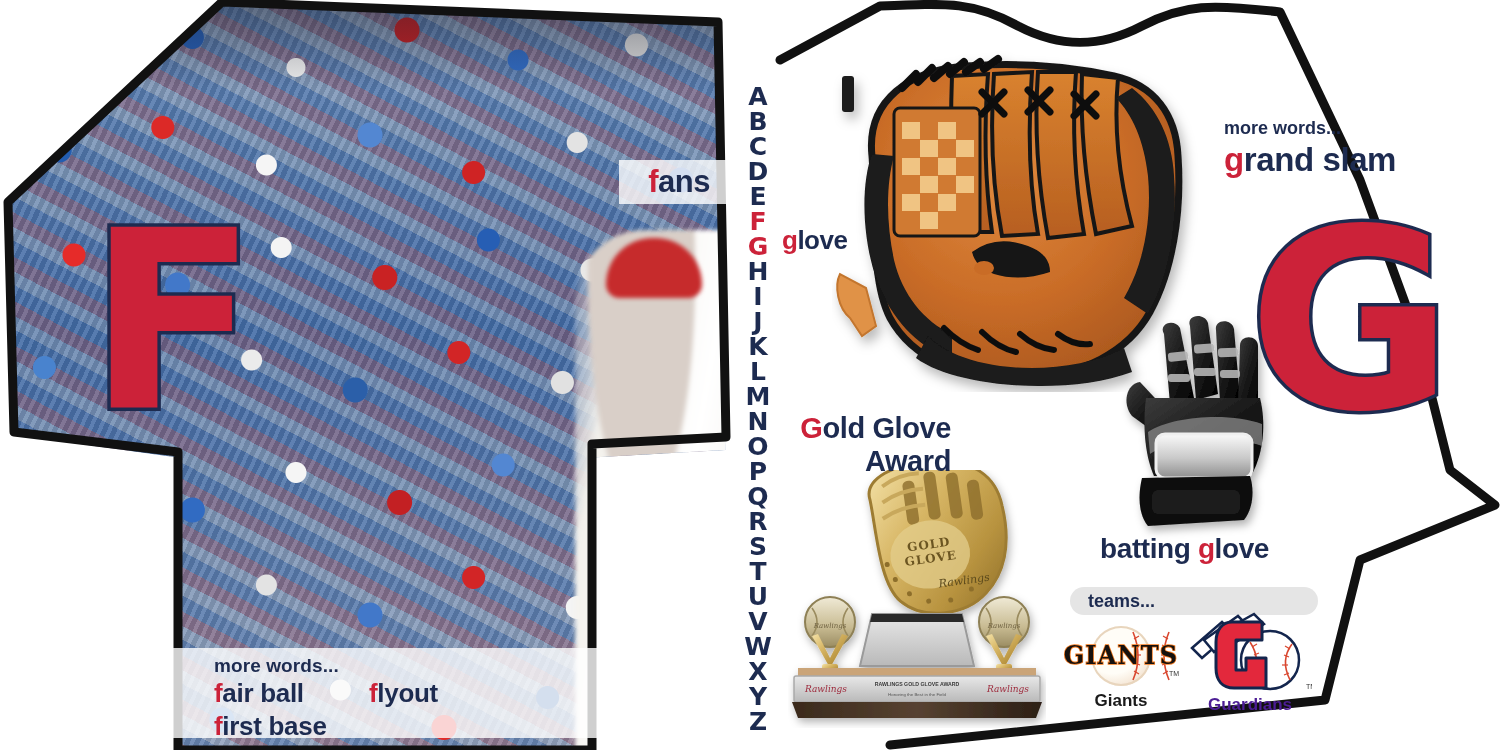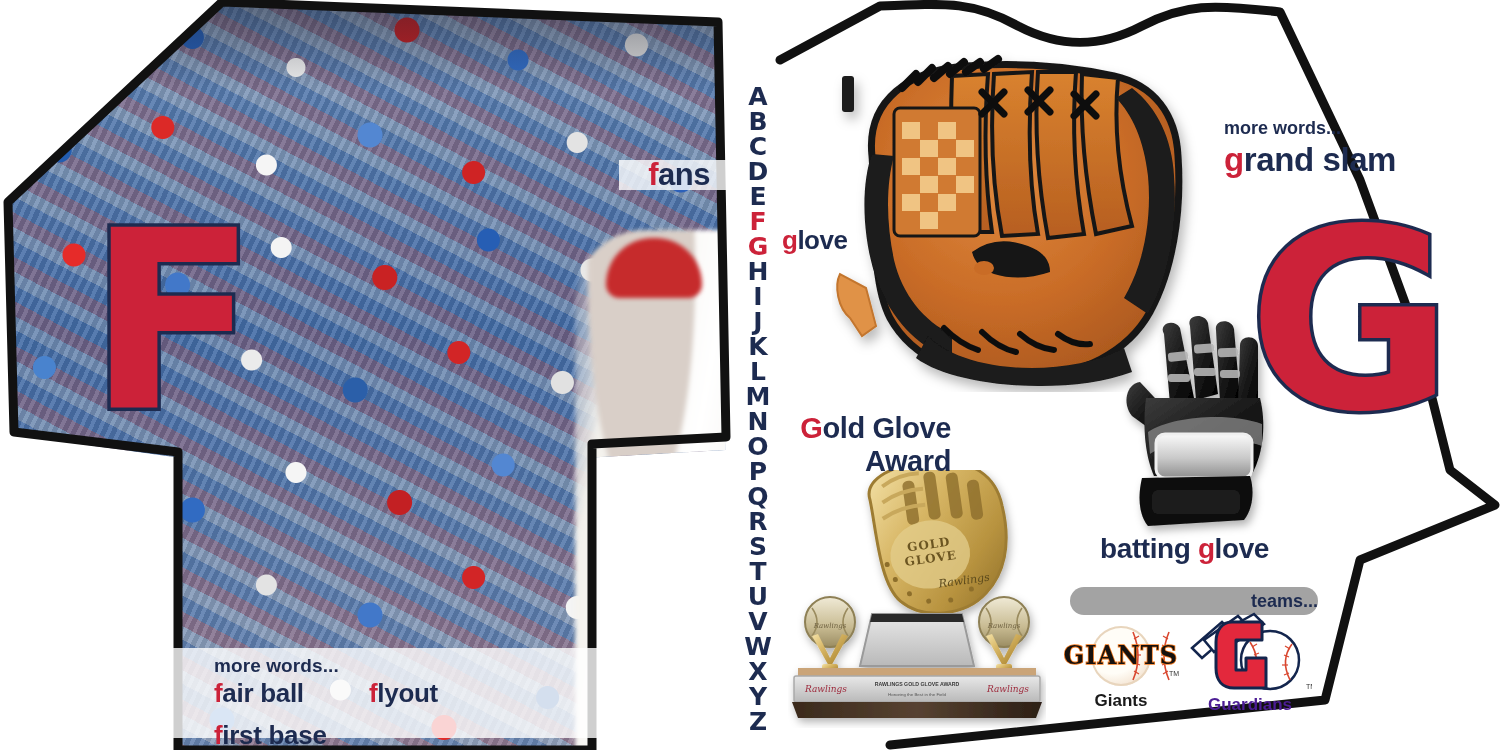--- a/index.html
+++ b/index.html
@@ -116,35 +116,35 @@
     font-family:"DejaVu Sans", sans-serif;
   }
   .letter-G {
     left:1248px; top:196px;
     font-size:250px;
     font-family:"DejaVu Sans", sans-serif;
   }
 
   
   .fans-band {
-    position:absolute; left:619px; top:160px; width:120px; height:30px;
+    position:absolute; left:619px; top:160px; width:120px; height:44px;
     background:rgba(255,255,255,.80);
     display:flex; align-items:center; justify-content:center;
   }
   .fans-text { font-size:31px; font-weight:bold; color:#1d2b50; letter-spacing:-.5px; }
   .fans-text .hl { color:#cc2239; }
 
   
   .morewords-left {
     position:absolute; left:172px; top:648px; width:568px; height:90px;
     background:rgba(255,255,255,.80);
     padding:7px 0 0 42px;
   }
   .mw-title { font-size:19px; font-weight:bold; color:#1d2b50; letter-spacing:.1px; margin-bottom:1px; }
-  .mw-grid { display:grid; grid-template-columns:155px auto; row-gap:11px; }
+  .mw-grid { display:grid; grid-template-columns:155px auto; row-gap:2px; }
   .mw-item { font-size:26px; font-weight:bold; color:#1d2b50; letter-spacing:-.3px; line-height:1.18; }
   .mw-item .hl { color:#cc2239; }
 
   
   .alphabet {
     position:absolute; left:738px; top:84px; width:40px; height:636px;
     display:flex; flex-direction:column; align-items:center; justify-content:space-between;
   }
   .alpha-letter {
     font-size:25px; font-weight:bold; color:#1d2b50;
@@ -164,22 +164,22 @@
   .lbl-batting { left:340px; top:533px; font-size:28px; letter-spacing:-.4px; }
 
   .morewords-right { position:absolute; left:464px; top:118px; }
   .mw-right-title { font-size:18px; font-weight:bold; color:#1d2b50; margin-bottom:2px; }
   .mw-right-item { font-size:33px; font-weight:bold; color:#1d2b50; line-height:1.17; letter-spacing:-.4px; }
   .mw-right-item .hl { color:#cc2239; }
 
   
   .teams-pill {
     position:absolute; left:310px; top:587px; width:248px; height:28px;
-    background:#a3a3a3; border-radius:14px;
-    display:flex; align-items:center; padding-left:18px;justify-content:flex-end;
+    background:#e5e5e5; border-radius:14px;
+    display:flex; align-items:center; padding-left:18px;
   }
   .teams-title { font-size:18px; font-weight:bold; color:#1d2b50; }
 
   .team-block { position:absolute; text-align:center; }
   .team-giants  { left:300px; top:622px; width:122px; }
   .team-guard   { left:428px; top:612px; width:124px; }
   .team-caption { font-size:17px; font-weight:bold; margin-top:3px; }
   .cap-giants { color:#1a1a1a; }
   .cap-guard  { color:#4c1d95; }
 

